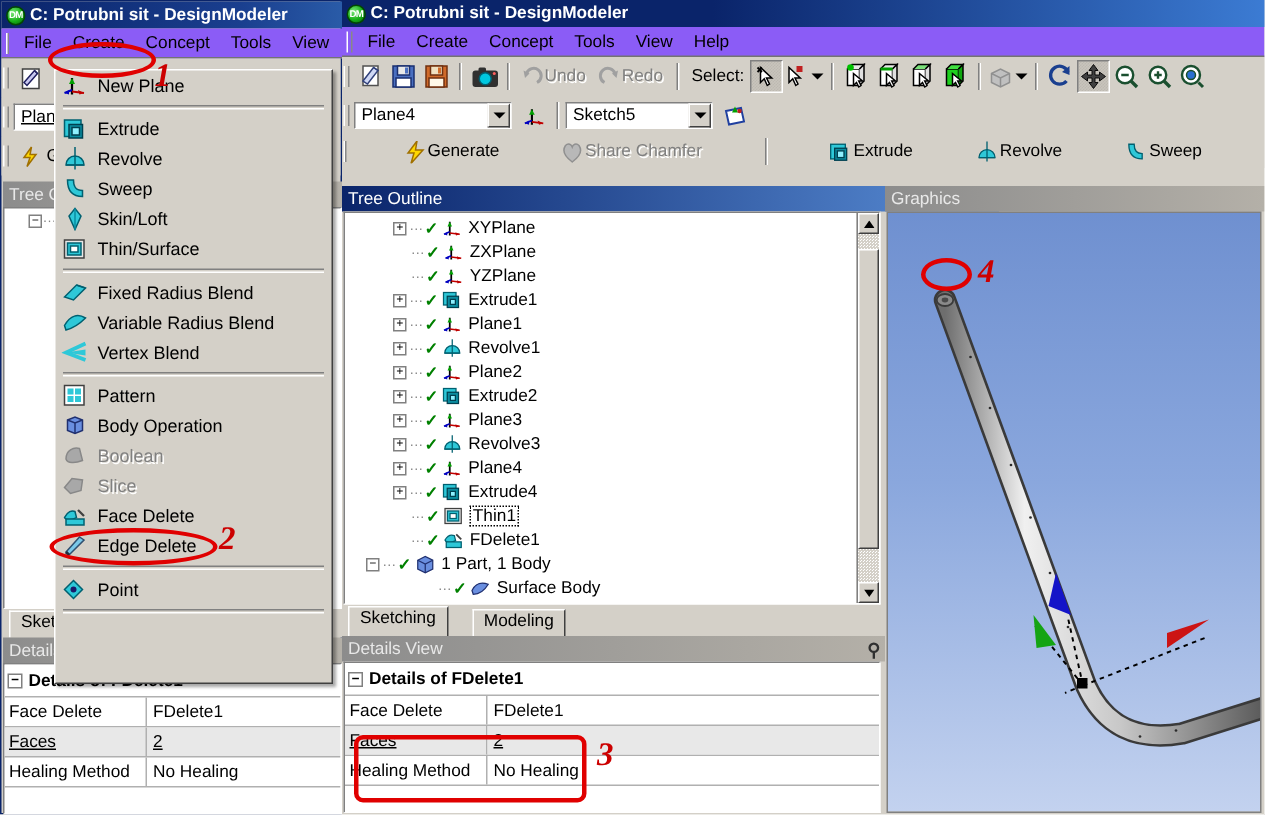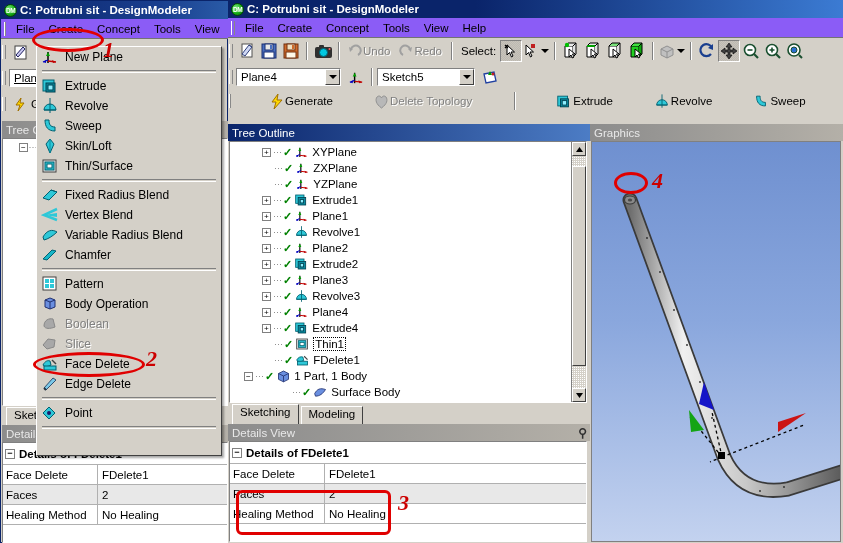--- a/index.html
+++ b/index.html
@@ -94,21 +94,21 @@
   .dgrid{background:#fff;border:1px solid #808080;border-right-color:#fff;
     border-bottom-color:#fff;box-sizing:border-box;font-size:11.5px;overflow:hidden;}
   .drow{display:flex;height:19px;align-items:stretch;border-bottom:1px solid #b0b0b0;}
   .dhead{font-weight:bold;display:flex;align-items:center;padding-left:2px;background:#fff;}
   .dminus{width:10px;height:10px;border:1px solid #808080;background:#fff;font-size:9px;
     line-height:8px;text-align:center;box-sizing:border-box;margin-right:4px;
     font-family:"Liberation Mono",monospace;}
   .dk{width:95px;display:flex;align-items:center;padding-left:3px;
     border-right:1px solid #b0b0b0;box-sizing:border-box;}
   .dv{flex:1;display:flex;align-items:center;padding-left:4px;box-sizing:border-box;}
-  .drow.alt .dk,.drow.alt .dv{background:#e8e8e8;}
+  .drow.alt .dk,.drow.alt .dv{background:#e8e8e8;text-decoration:underline;}
 
   
   .dropdown{position:absolute;background:#d4d0c8;border:1px solid #fff;
     border-right-color:#404040;border-bottom-color:#404040;box-sizing:border-box;
     box-shadow:2px 2px 2px rgba(0,0,0,.35);}
   .mi{height:20px;display:flex;align-items:center;padding-left:4px;font-size:12px;
     white-space:nowrap;}
   .mi .mi-icon{width:18px;height:16px;margin-right:6px;flex:none;}
   .mi.disabled{color:#808080;text-shadow:1px 1px 0 #fff;}
   .msep{height:1px;margin:3px 5px;border-top:1px solid #808080;border-bottom:1px solid #fff;}
@@ -286,44 +286,36 @@
           <path d="M2 11 L10 3 L16 5 L8 13 Z" fill="#2ec8d8" stroke="#006070"></path>
           <path d="M10 3 L16 5" stroke="#006070"></path>
         </svg>
       </span>
       <span>Fixed Radius Blend</span>
     </div>
 
     <div class="mi">
       <span class="mi-icon">
         <svg width="18" height="16" viewBox="0 0 18 16">
+          <path d="M2 10 C6 3 11 2 16 5 C12 9 7 12 3 13 Z" fill="#2ec8d8" stroke="#006070"></path>
+        </svg>
+      </span>
+      <span>Variable Radius Blend</span>
+    </div>
+
+    <div class="mi">
+      <span class="mi-icon">
+        <svg width="18" height="16" viewBox="0 0 18 16">
           <path d="M16 2 L3 8 L16 13" fill="none" stroke="#2ec8d8" stroke-width="2.5"></path>
           <path d="M3 8 L16 6 L16 10 Z" fill="#2ec8d8"></path>
         </svg>
       </span>
       <span>Vertex Blend</span>
     </div>
 
-    <div class="mi">
-      <span class="mi-icon">
-        <svg width="18" height="16" viewBox="0 0 18 16">
-          <path d="M2 10 C6 3 11 2 16 5 C12 9 7 12 3 13 Z" fill="#2ec8d8" stroke="#006070"></path>
-        </svg>
-      </span>
-      <span>Variable Radius Blend</span>
-    </div>
-
-    <div class="mi">
-      <span class="mi-icon">
-        <svg width="18" height="16" viewBox="0 0 18 16">
-          <path d="M2 12 L11 3 L15 4 L6 13 Z" fill="#17b6c8" stroke="#006070"></path>
-        </svg>
-      </span>
-      <span>Chamfer</span>
-    </div>
     <div class="msep"></div>
 
     <div class="mi">
       <span class="mi-icon">
         <svg width="18" height="16" viewBox="0 0 18 16">
           <rect x="2" y="1" width="13" height="13" fill="#fff" stroke="#404040"></rect>
           <rect x="4" y="3" width="4" height="4" fill="#2ec8d8"></rect>
           <rect x="9" y="3" width="4" height="4" fill="#2ec8d8"></rect>
           <rect x="4" y="8" width="4" height="4" fill="#2ec8d8"></rect>
           <rect x="9" y="8" width="4" height="4" fill="#2ec8d8"></rect>
@@ -593,21 +585,21 @@
       <span class="tbitem">
         <svg width="14" height="15" viewBox="0 0 14 15">
             <path d="M8 0 L2 8 H6 L4 15 L12 6 H7 Z" fill="#ffd800" stroke="#a07000"></path>
           </svg>
         <span class="tblabel">Generate</span>
       </span>
       <span class="tbitem">
         <svg width="15" height="15" viewBox="0 0 15 15">
             <path d="M7.5 14 C2 10 1 6 3 3 C5 1 7 2.5 7.5 4 C8 2.5 10 1 12 3 C14 6 13 10 7.5 14 Z" fill="#b8b8b8" stroke="#909090"></path>
           </svg>
-        <span class="tblabel dis">Delete Topology</span>
+        <span class="tblabel dis">Share Chamfer</span>
       </span>
       <span class="tbsep"></span>
       <span class="tbitem">
         <svg width="16" height="15" viewBox="0 0 18 16">
             <rect x="2" y="2" width="11" height="11" fill="#2ec8d8" stroke="#006070"></rect>
             <rect x="5" y="5" width="9" height="9" fill="#0a8ca0" stroke="#004050"></rect>
             <rect x="7" y="7" width="5" height="5" fill="#8ef0ff" stroke="#004050"></rect>
           </svg>
         <span class="tblabel">Extrude</span>
       </span>
@@ -864,21 +856,21 @@
         <div class="sbbtn" style="position:absolute;bottom:0;left:0;">
           <svg width="7" height="5" viewBox="0 0 7 5">
               <path d="M3.5 5 L0 0 L7 0 Z" fill="#000"></path>
             </svg>
         </div>
       </div>
     </div>
 
     <div class="tabstrip" style="position:absolute;left:0px;top:405px;width:362px;">
       <span class="tab">Sketching</span>
-      <span class="tab active" style="margin-left:2px;">Modeling</span>
+      <span class="tab active" style="margin-left:16px;">Modeling</span>
     </div>
 
     <div class="panel-title inactive" style="position:absolute;left:0px;top:424px;width:362px;">
       <span>Details View</span>
       <span class="pin" style="color:#303030;">⚲</span>
     </div>
 
     <div class="dgrid" style="position:absolute;left:1px;top:441px;width:358px;height:101px;">
       <div class="drow dhead" style="height:21px;">
         <span class="dminus">−</span>

